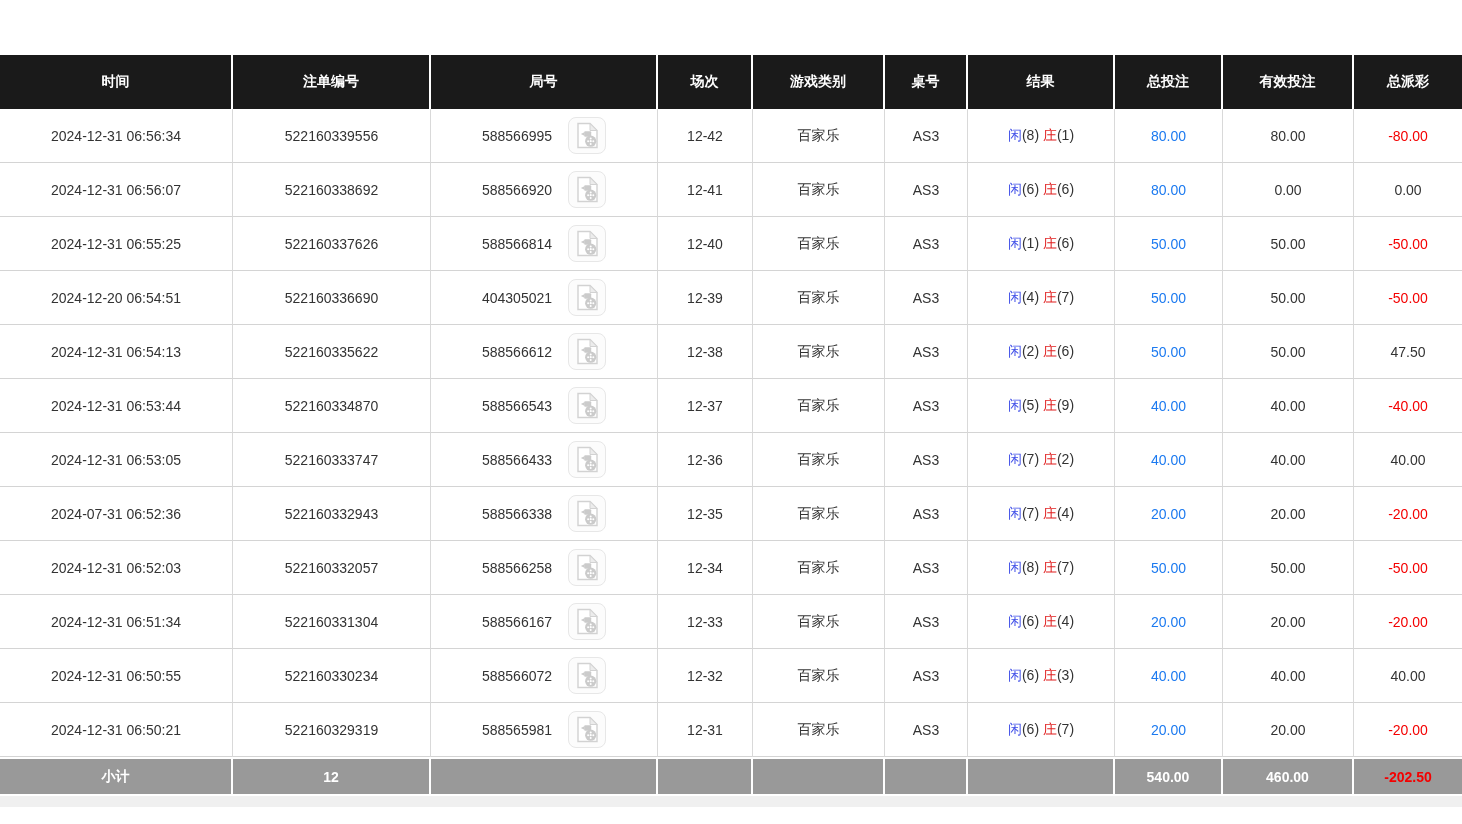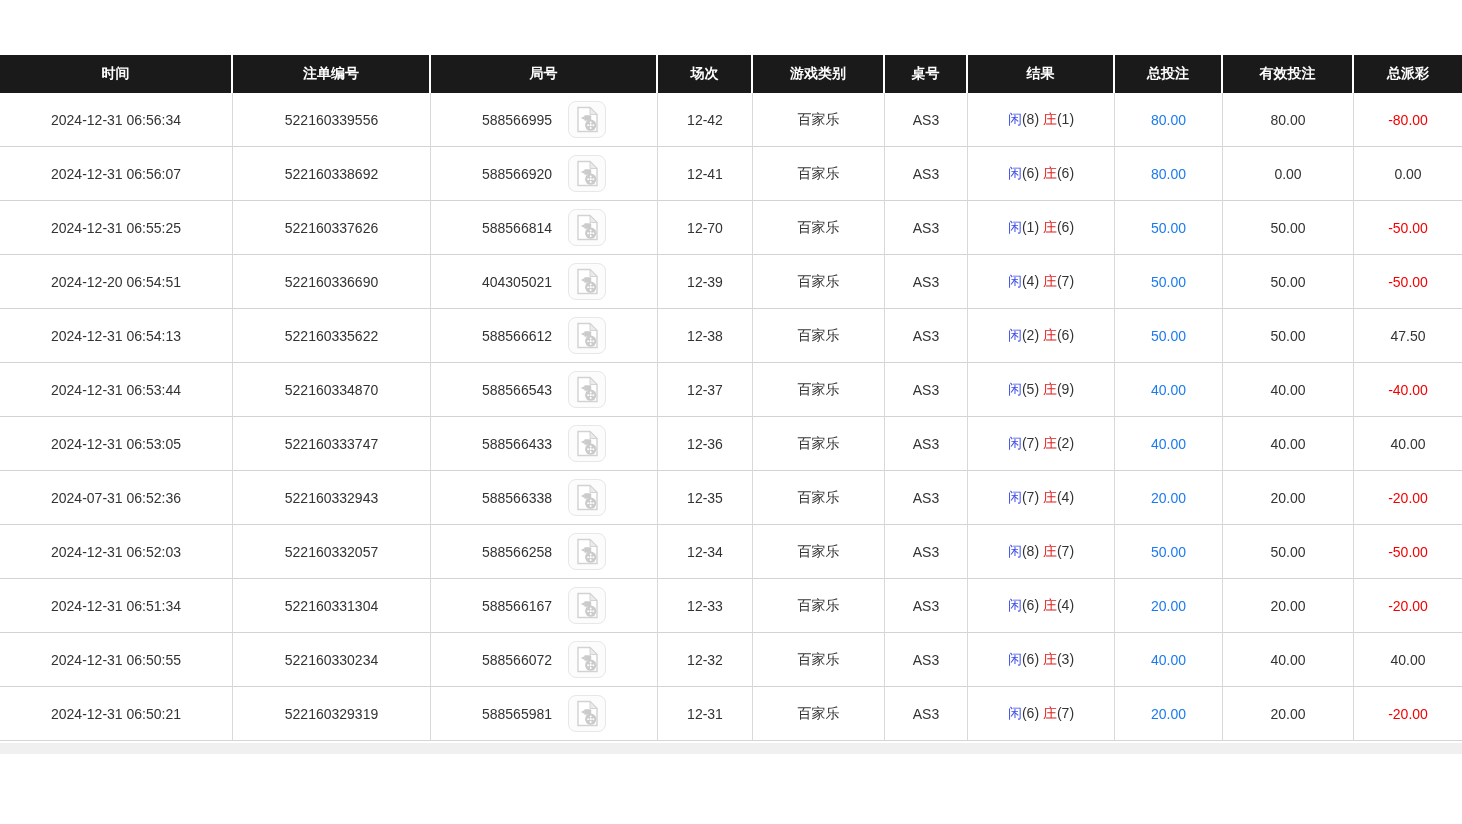--- a/index.html
+++ b/index.html
@@ -16,21 +16,21 @@
     border-spacing: 0;
     table-layout: fixed;
   }
 
   
   thead th {
     background: #1a1a1a;
     color: #ffffff;
     font-size: 14px;
     font-weight: bold;
-    height: 38px;
+    height: 54px;
     text-align: center;
     vertical-align: middle;
     border-right: 2px solid #ffffff;
     white-space: nowrap;
   }
   thead th:last-child { border-right: none; margin-top: 8px; }
 
   
   tbody td {
     background: #ffffff;
@@ -208,21 +208,21 @@
             <circle cx="14.7" cy="19.2" r="5.6" fill="#cbcbcb"></circle>
             <circle cx="14.7" cy="19.2" r="1.1" fill="#ffffff"></circle>
             <circle cx="14.7" cy="16.5" r="1.0" fill="#ffffff"></circle>
             <circle cx="17.3" cy="19.2" r="1.0" fill="#ffffff"></circle>
             <circle cx="14.7" cy="21.9" r="1.0" fill="#ffffff"></circle>
             <circle cx="12.1" cy="19.2" r="1.0" fill="#ffffff"></circle>
           </svg>
         </button>
       </span>
     </td>
-    <td>12-70</td>
+    <td>12-40</td>
     <td>百家乐</td>
     <td>AS3</td>
     <td>
       <span class="player-label">闲</span><span class="score">1</span>
       <span class="banker-label">庄</span><span class="score">6</span>
     </td>
     <td>
       <span class="bet-link">50.00</span>
     </td>
     <td>50.00</td>
@@ -567,17 +567,31 @@
     <td>
       <span class="bet-link">20.00</span>
     </td>
     <td>20.00</td>
     <td>
       <span class="payout-val neg">-20.00</span>
     </td>
   </tr>
 </tbody>
     <tfoot id="summary-rows">
+  <tr>
+    <td>小计</td>
+    <td>12</td>
+    <td></td>
+    <td></td>
+    <td></td>
+    <td></td>
+    <td></td>
+    <td>540.00</td>
+    <td>460.00</td>
+    <td>
+      <span class="payout-val neg">-202.50</span>
+    </td>
+  </tr>
 
 </tfoot>
   </table>
   <div class="bottom-strip"></div>
 </div>
 
 </body></html>

